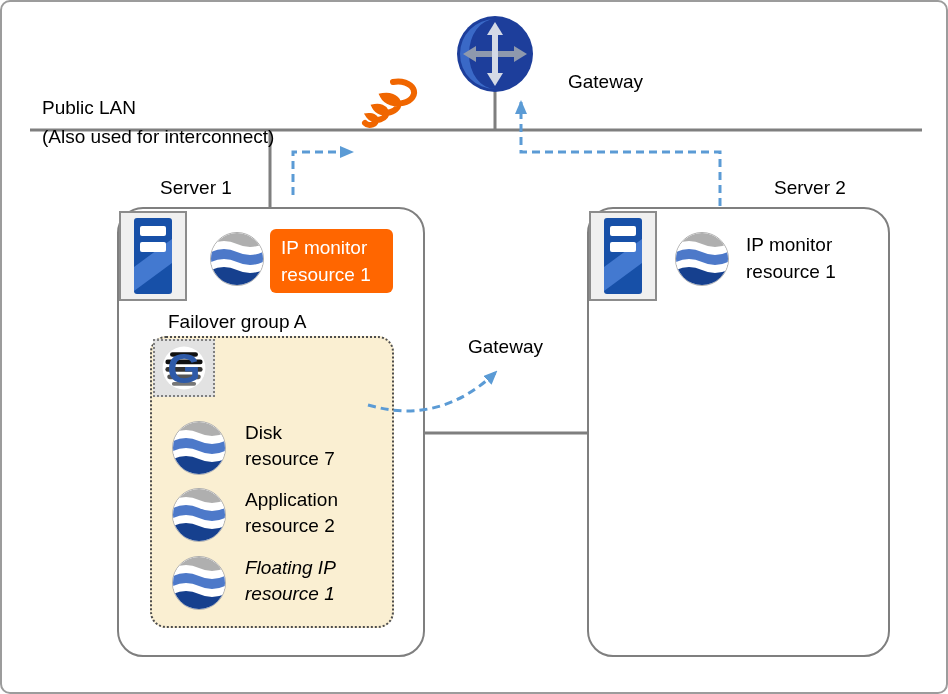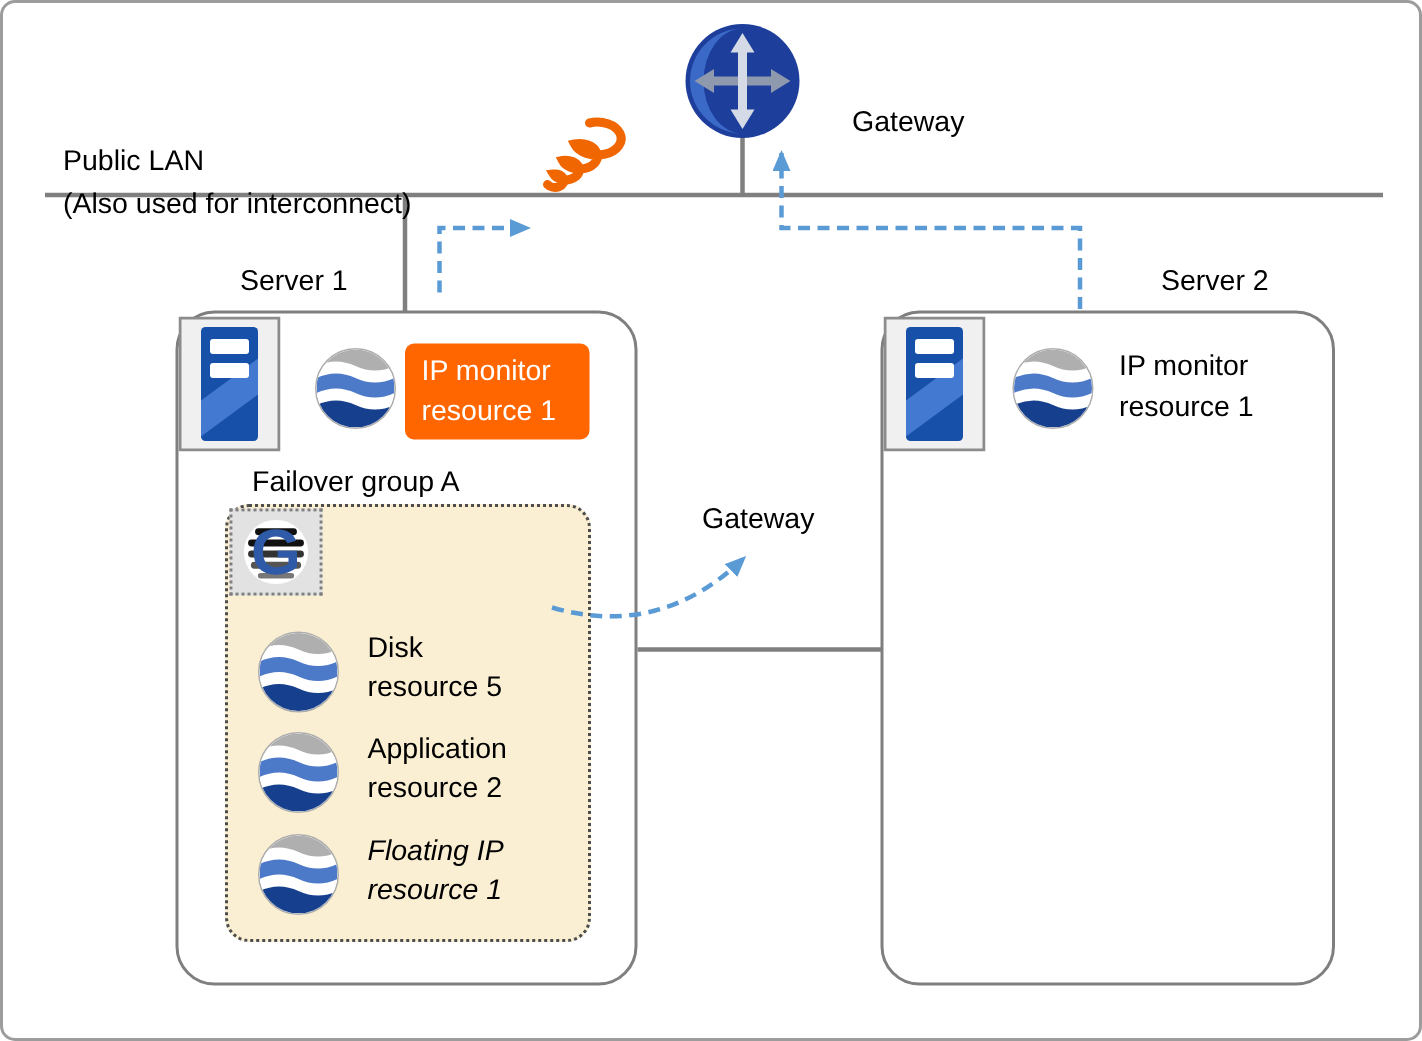--- a/index.html
+++ b/index.html
@@ -122,21 +122,21 @@
 
   <div class="sphere" style="left:170px; top:419px; width:54px; height:54px;">
     <svg viewBox="0 0 52 52">
       <rect width="52" height="52" fill="#fff"></rect>
       <path d="M0,0 H52 V11 Q39,17 26,11 Q13,5 0,11 Z" fill="#AFAFAF"></path>
       <path d="M0,19 Q13,13 26,19 Q39,25 52,19 V29 Q39,35 26,29 Q13,23 0,29 Z" fill="#4D79C9"></path>
       <path d="M0,37 Q13,31 26,37 Q39,43 52,37 V52 H0 Z" fill="#16408E"></path>
     </svg>
   </div>
   <div class="abs label" style="left:243px; top:418px; line-height:26px;">Disk
-resource 5</div>
+resource 7</div>
 
   <div class="sphere" style="left:170px; top:486px; width:54px; height:54px;">
     <svg viewBox="0 0 52 52">
       <rect width="52" height="52" fill="#fff"></rect>
       <path d="M0,0 H52 V11 Q39,17 26,11 Q13,5 0,11 Z" fill="#AFAFAF"></path>
       <path d="M0,19 Q13,13 26,19 Q39,25 52,19 V29 Q39,35 26,29 Q13,23 0,29 Z" fill="#4D79C9"></path>
       <path d="M0,37 Q13,31 26,37 Q39,43 52,37 V52 H0 Z" fill="#16408E"></path>
     </svg>
   </div>
   <div class="abs label" style="left:243px; top:485px; line-height:26px;">Application

